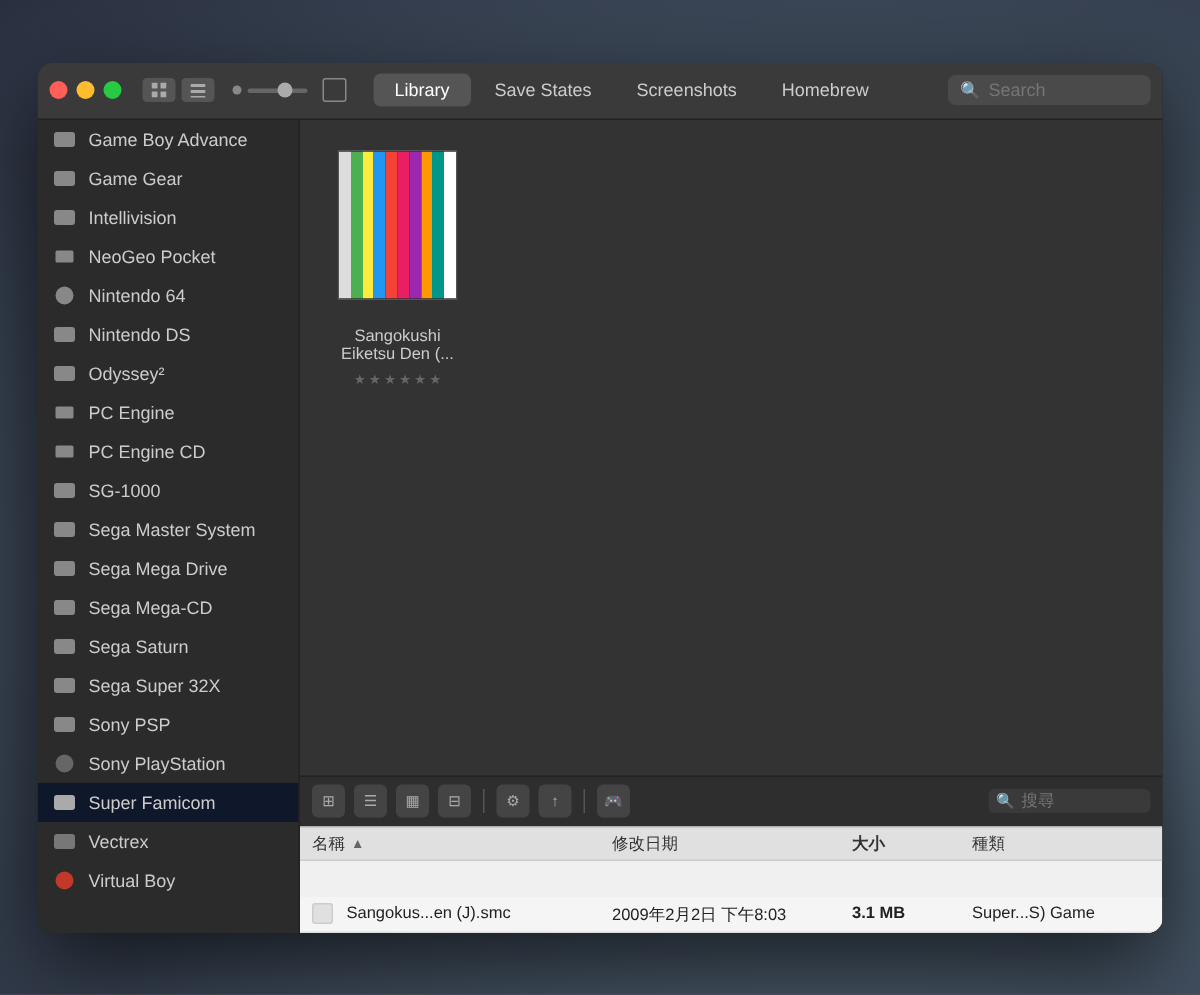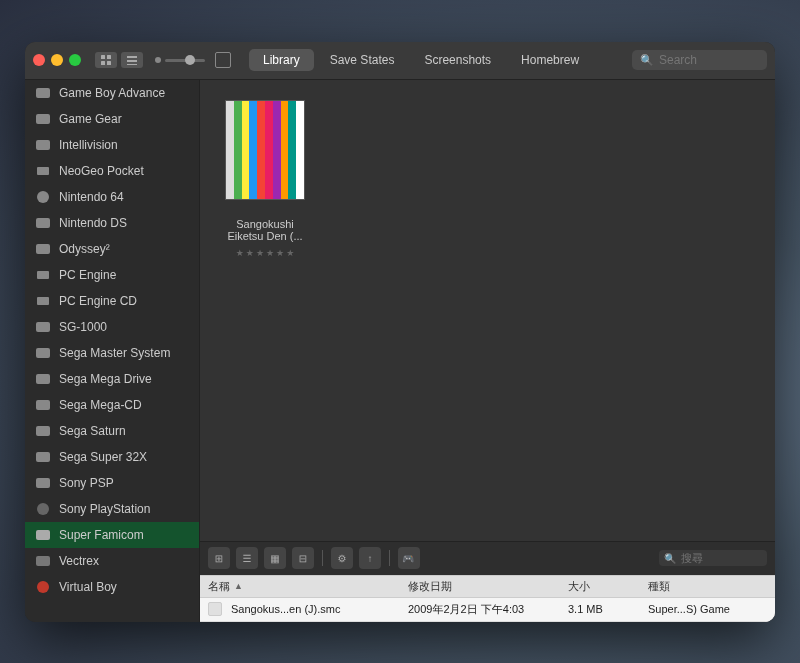--- a/index.html
+++ b/index.html
@@ -160,21 +160,21 @@
     .sidebar::-webkit-scrollbar-thumb { background: #555; border-radius: 2px; }
     .sidebar-item {
       display: flex;
       align-items: center;
       padding: 5px 10px;
       gap: 8px;
       cursor: pointer;
       color: #ccc;
       font-size: 12px;
     }
-    .sidebar-item.active { background: #14532d; }
+    .sidebar-item.active { background: #0f172a; }
     .sidebar-item-icon {
       width: 16px;
       height: 16px;
       display: flex;
       align-items: center;
       justify-content: center;
       flex-shrink: 0;
     }
     .icon-rect {
       width: 14px;
@@ -301,31 +301,32 @@
       font-size: 11px;
       color: #333;
     }
     .file-col {
       display: flex;
       align-items: center;
       gap: 4px;
     }
     .file-col.name { width: 200px; }
     .file-col.date { width: 160px; }
-    .file-col.size { width: 80px; }
+    .file-col.size { width: 80px; font-weight: bold; }
     .file-col.type { flex: 1; }
     .sort-arrow { color: #666; font-size: 9px; }
     .file-row {
       display: flex;
       padding: 4px 8px;
       font-size: 11px;
       color: #222;
       background: #f5f5f5;
       border-bottom: 1px solid #ddd;
       align-items: center;
+      margin-top: 24px;
     }
     .file-icon {
       width: 14px;
       height: 14px;
       background: #e0e0e0;
       border-radius: 2px;
       margin-right: 5px;
       display: inline-block;
       border: 1px solid #ccc;
     }
@@ -573,21 +574,21 @@
           <div class="file-col type">
             <span>種類</span>
           </div>
         </div>
         <div class="file-row">
           <div class="file-col name">
             <span class="file-icon"></span>
             <span>Sangokus...en (J).smc</span>
           </div>
           <div class="file-col date">
-            <span>2009年2月2日 下午4:03</span>
+            <span>2009年2月2日 下午8:03</span>
           </div>
           <div class="file-col size">
             <span>3.1 MB</span>
           </div>
           <div class="file-col type">
             <span>Super...S) Game</span>
           </div>
         </div>
       </div>
     </div>

